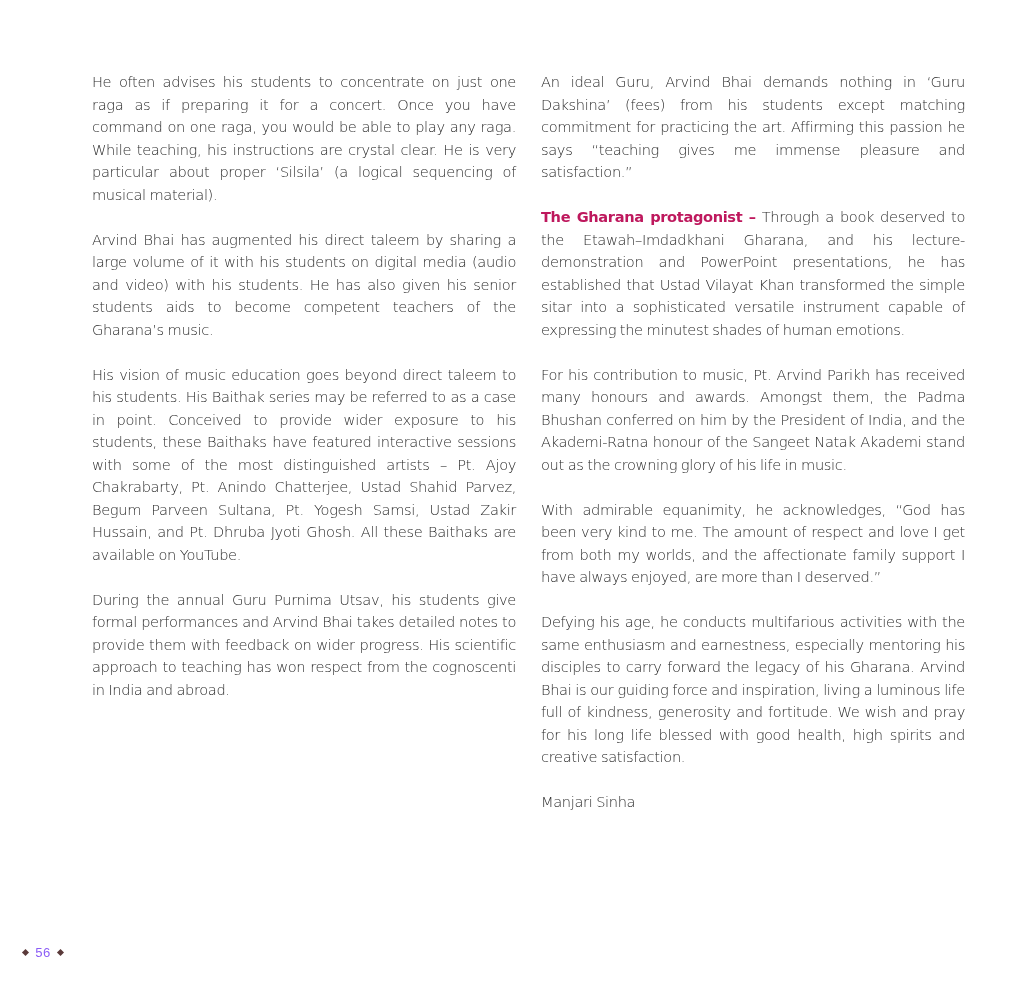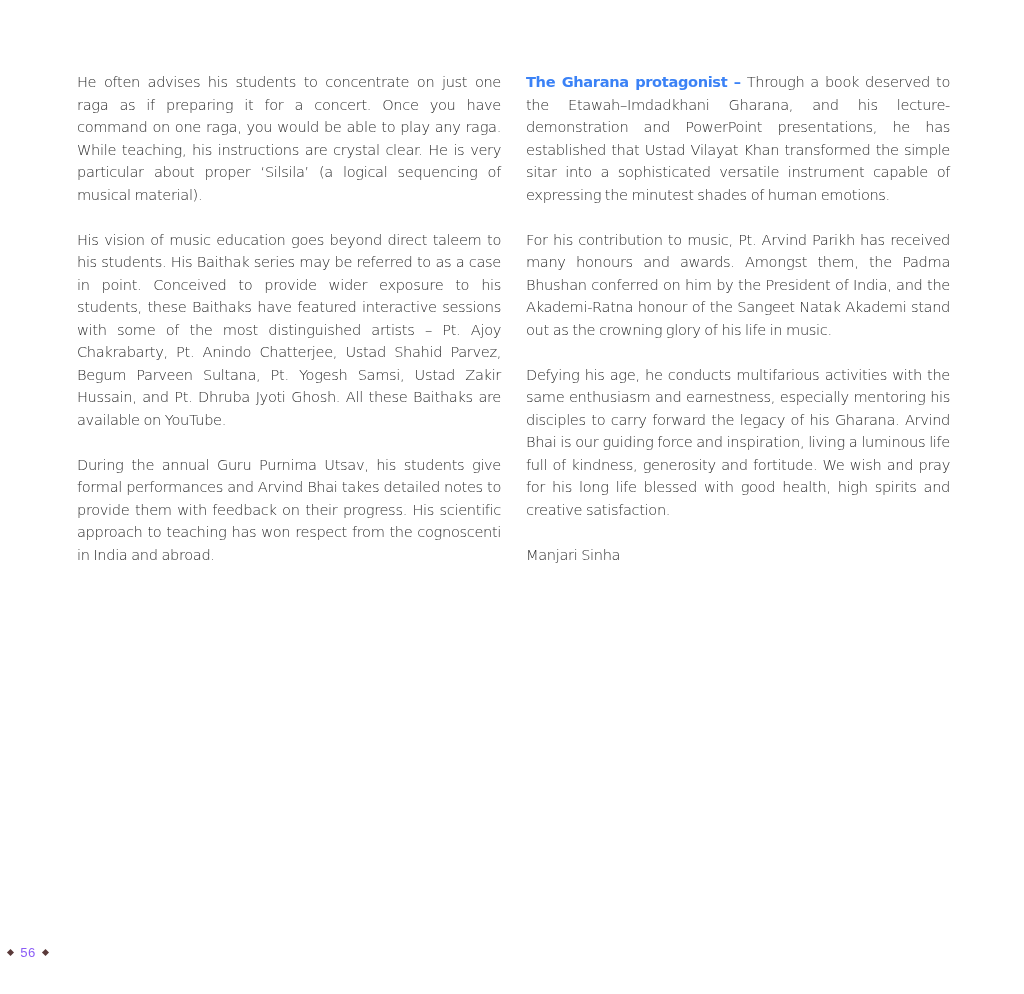--- a/index.html
+++ b/index.html
@@ -1,57 +1,60 @@
 <!DOCTYPE html>
 <html><head>
 <meta charset="utf-8">
 <style>
   html, body { margin: 0; padding: 0; background: #ffffff; }
   body { width: 1024px; height: 994px; position: relative; overflow: hidden; }
-  .page { position: absolute; left: 1px; top: 0; width: 813px; height: 994px; background: #fff; }
+  .page { position: absolute; left: 16px; top: 0; width: 813px; height: 994px; background: #fff; }
   .col { position: absolute; top: 71px; width: 424px; }
   .col-left { left: 76px; }
   .col-right { left: 525px; }
   p {
     margin: 0 0 22.5px 0;
     font-family: "DejaVu Sans", sans-serif;
     font-size: 14.6px;
     line-height: 22.5px;
     color: #2b2b2b;
     text-align: justify;
     letter-spacing: -0.35px;
     word-spacing: -0.5px;
     font-weight: 300;
   }
-  .lead { font-weight: bold; color: #3b82f6; }
+  .lead { font-weight: bold; color: #be185d; }
   .signature { text-align: left; margin-top: 0; }
   .footer {
     position: absolute; left: 0; width: 1024px; top: 946px;
     font-family: Liberation Mono, monospace;
     font-size: 13px; color: #8b5cf6;
   }
   .diamond {
     display: inline-block; width: 5px; height: 5px;
     background: #5a3a3a; transform: rotate(45deg);
     vertical-align: middle; margin: 0 7px 3px 7px;
   }
 </style>
 </head>
 <body>
 
 <div class="page">
   <div class="col col-left">
     <p>He often advises his students to concentrate on just one raga as if preparing it for a concert. Once you have command on one raga, you would be able to play any raga. While teaching, his instructions are crystal clear. He is very particular about proper ‘Silsila’ (a logical sequencing of musical material).</p>
+    <p>Arvind Bhai has augmented his direct taleem by sharing a large volume of it with his students on digital media (audio and video) with his students. He has also given his senior students aids to become competent teachers of the Gharana’s music.</p>
     <p>His vision of music education goes beyond direct taleem to his students. His Baithak series may be referred to as a case in point. Conceived to provide wider exposure to his students, these Baithaks have featured interactive sessions with some of the most distinguished artists – Pt. Ajoy Chakrabarty, Pt. Anindo Chatterjee, Ustad Shahid Parvez, Begum Parveen Sultana, Pt. Yogesh Samsi, Ustad Zakir Hussain, and Pt. Dhruba Jyoti Ghosh. All these Baithaks are available on YouTube.</p>
-    <p>During the annual Guru Purnima Utsav, his students give formal performances and Arvind Bhai takes detailed notes to provide them with feedback on their progress. His scientific approach to teaching has won respect from the cognoscenti in India and abroad.</p>
+    <p>During the annual Guru Purnima Utsav, his students give formal performances and Arvind Bhai takes detailed notes to provide them with feedback on wider progress. His scientific approach to teaching has won respect from the cognoscenti in India and abroad.</p>
   </div>
 
   <div class="col col-right">
+    <p>An ideal Guru, Arvind Bhai demands nothing in ‘Guru Dakshina’ (fees) from his students except matching commitment for practicing the art. Affirming this passion he says “teaching gives me immense pleasure and satisfaction.”</p>
     <p><span class="lead">The Gharana protagonist –</span><span> Through a book deserved to the Etawah–Imdadkhani Gharana, and his lecture-demonstration and PowerPoint presentations, he has established that Ustad Vilayat Khan transformed the simple sitar into a sophisticated versatile instrument capable of expressing the minutest shades of human emotions.</span></p>
     <p>For his contribution to music, Pt. Arvind Parikh has received many honours and awards. Amongst them, the Padma Bhushan conferred on him by the President of India, and the Akademi-Ratna honour of the Sangeet Natak Akademi stand out as the crowning glory of his life in music.</p>
+    <p>With admirable equanimity, he acknowledges, “God has been very kind to me. The amount of respect and love I get from both my worlds, and the affectionate family support I have always enjoyed, are more than I deserved.”</p>
     <p>Defying his age, he conducts multifarious activities with the same enthusiasm and earnestness, especially mentoring his disciples to carry forward the legacy of his Gharana. Arvind Bhai is our guiding force and inspiration, living a luminous life full of kindness, generosity and fortitude. We wish and pray for his long life blessed with good health, high spirits and creative satisfaction.</p>
     <p class="signature">Manjari Sinha</p>
   </div>
 
   <div class="footer">
     <span class="diamond" style="background: rgb(90, 58, 58);"></span><span>56</span><span class="diamond" style="background: rgb(90, 58, 58);"></span>
   </div>
 </div>
 
 </body></html>

